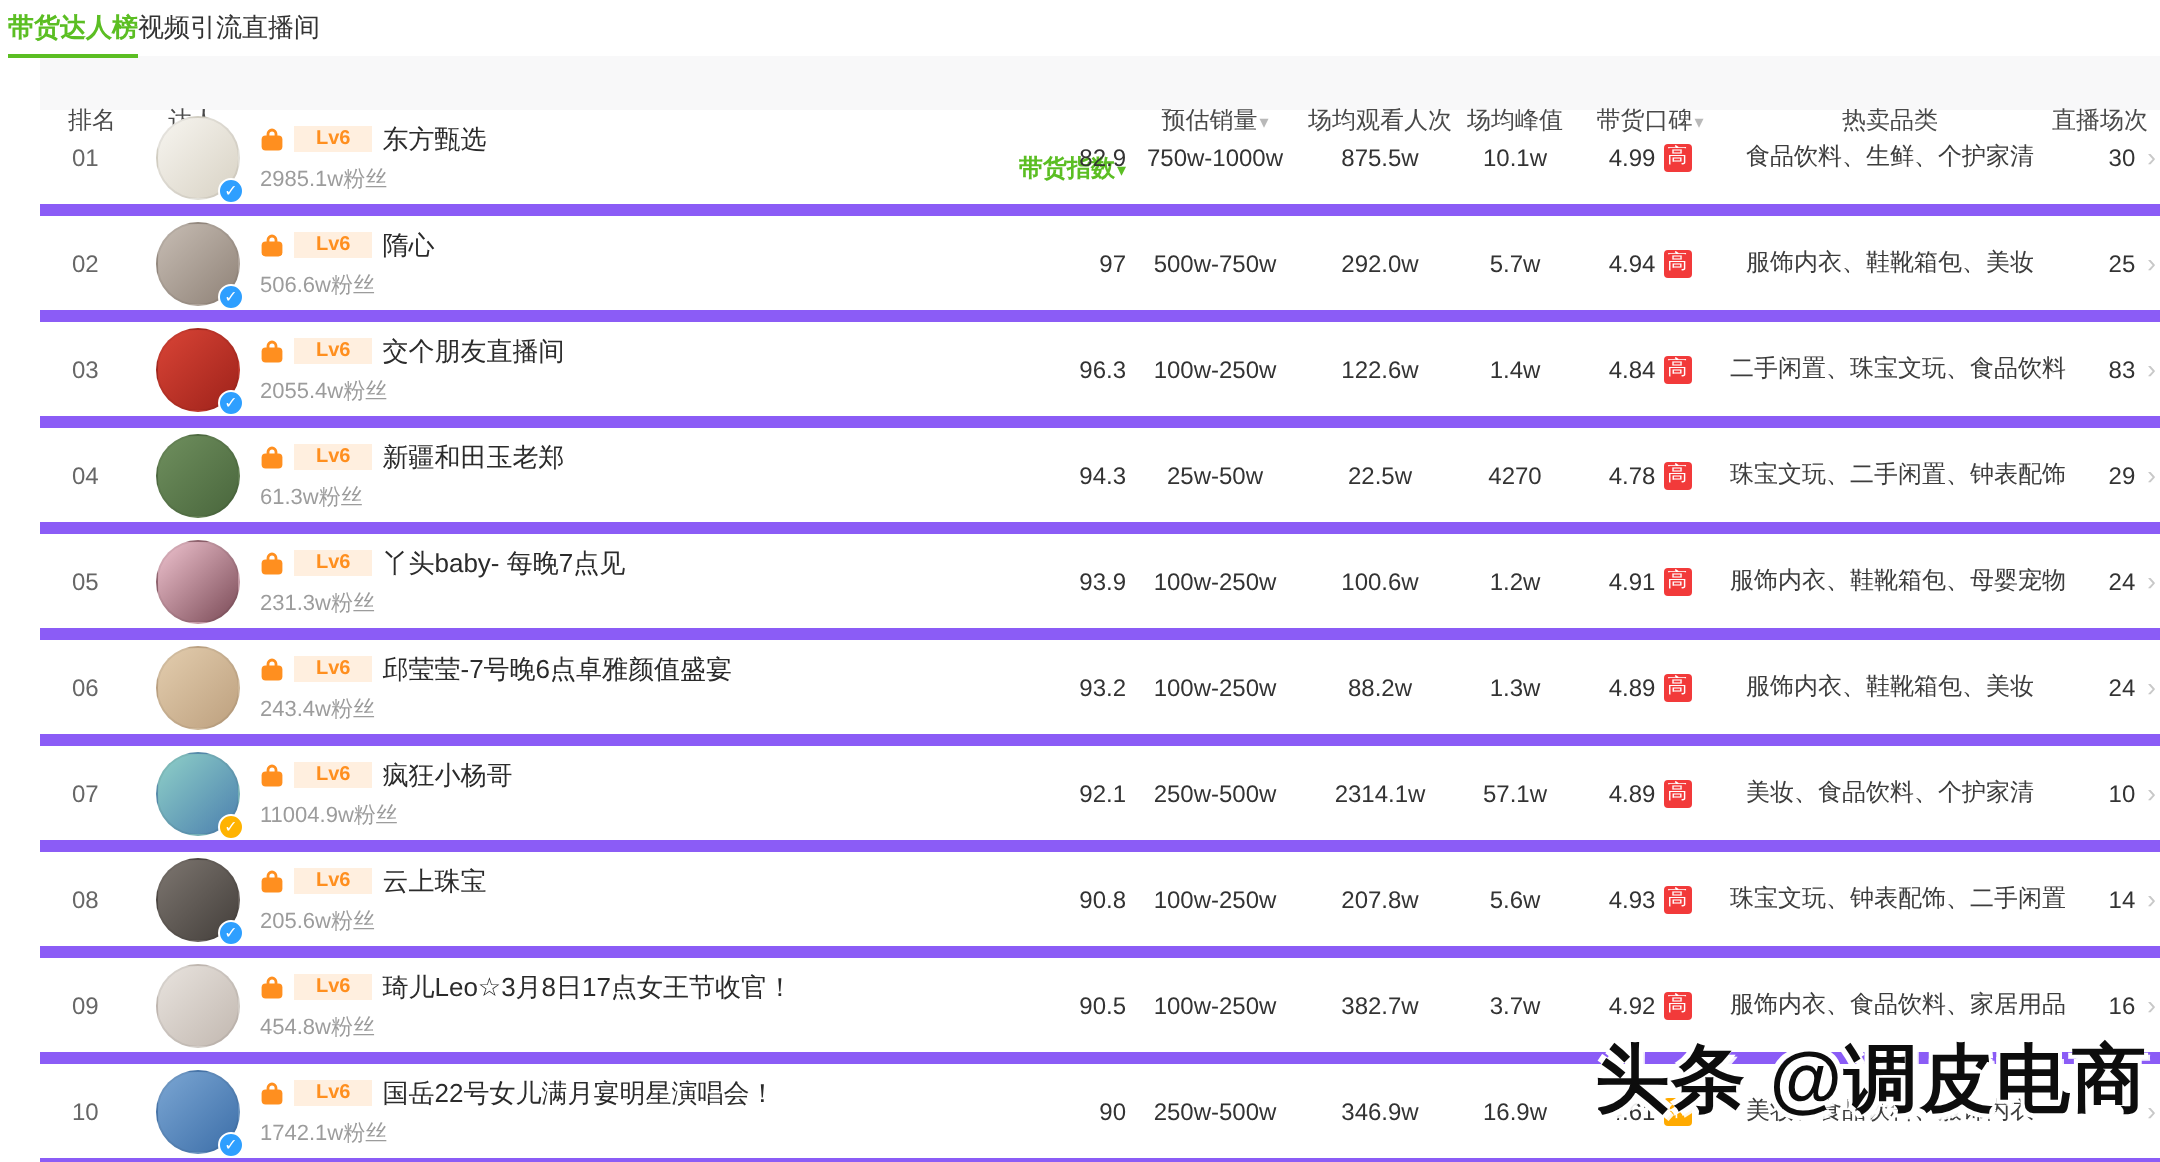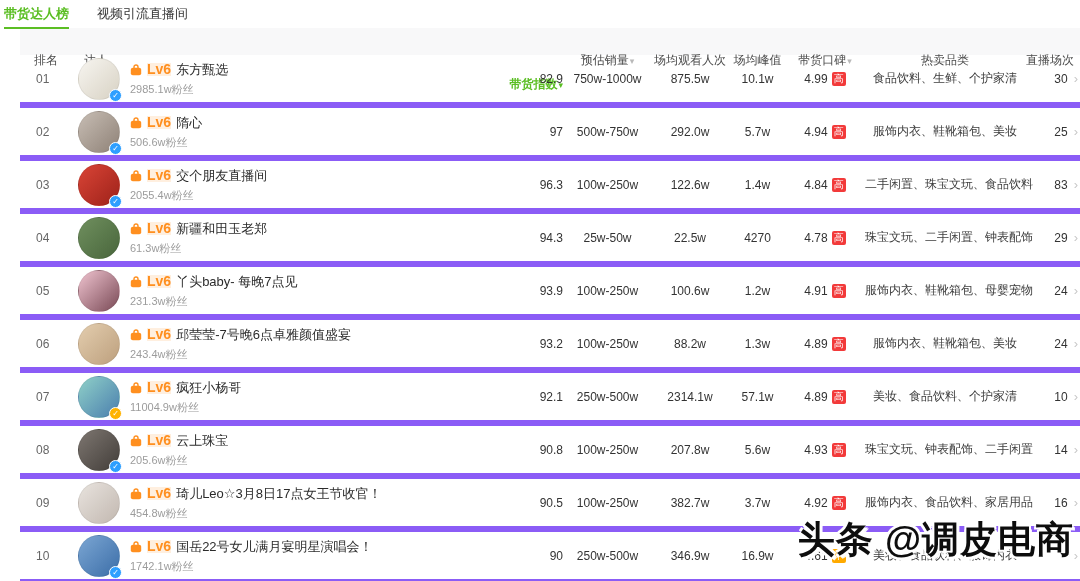--- a/index.html
+++ b/index.html
@@ -1,20 +1,20 @@
 <!DOCTYPE html>
 <html><head>
 <meta charset="utf-8">
 <style>
   * { margin:0; padding:0; box-sizing:border-box; }
   html,body { width:1080px; height:581px; overflow:hidden; background:#fff;
     font-family:"Liberation Sans","DejaVu Sans",sans-serif; position:relative; }
 
   
-  .tabbar { display:flex; gap:28px; padding:7px 0 0 4px; height:28px; align-items:flex-start; }
+  .tabbar { display:flex; padding:7px 0 0 4px; height:28px; align-items:flex-start; }
   .tab { font-size:13px; color:#333; padding-bottom:6px; cursor:pointer; line-height:14px; }
   .tab.active { color:#5bbe23; font-weight:bold; border-bottom:2px solid #5bbe23; }
 
   
   .table { margin-left:20px; width:1060px; }
   .grid { display:grid; grid-template-columns:50px 420px 75px 85px 80px 55px 80px 160px 55px; align-items:center; }
   .thead { background:#f8f8f9; height:27px; font-size:12px; color:#4a4a4a; }
   .th { white-space:nowrap; }
   .th-rank { padding-left:14px; }
   .th-influencer { padding-left:14px; }
@@ -36,22 +36,22 @@
   .inf { display:flex; align-items:center; gap:10px; padding-left:8px; }
   .avatar-wrap { position:relative; width:42px; height:42px; flex:0 0 42px; }
   .avatar { width:42px; height:42px; border-radius:50%; border:1px solid rgba(0,0,0,.06); }
   .vbadge { position:absolute; right:-2px; bottom:-2px; width:13px; height:13px; border-radius:50%;
     border:1.5px solid #fff; color:#fff; font-size:8px; line-height:11px; text-align:center; }
   .v-blue { background:#2e9fff; }
   .v-orange { background:#ffb300; }
   .inf-text { display:flex; flex-direction:column; gap:3px; }
   .name-line { display:flex; align-items:center; gap:5px; }
   .lv-icon { width:12px; height:12px; display:inline-block; }
-  .lv-pill { background:rgba(255,143,31,.14); color:#ff8f1f; font-size:14px; font-weight:bold;
-    border-radius:0; padding:1px 0; line-height:11px; }
+  .lv-pill { background:rgba(255,143,31,.14); color:#ff8f1f; font-size:10px; font-weight:bold;
+    border-radius:0; padding:1px 11px; line-height:11px; }
   .name { font-size:13px; color:#2b2b2b; font-weight:500; white-space:nowrap; }
   .fans { font-size:11px; color:#9c9c9c; }
 
   
   .rep-wrap { display:inline-flex; align-items:center; gap:4px; }
   .rep-badge { width:14px; height:14px; border-radius:2px; color:#fff; font-size:10px;
     line-height:14px; text-align:center; display:inline-block; }
   .rep-high { background:#f23a3a; }
   .rep-mid  { background:#ffaa00; }
 

